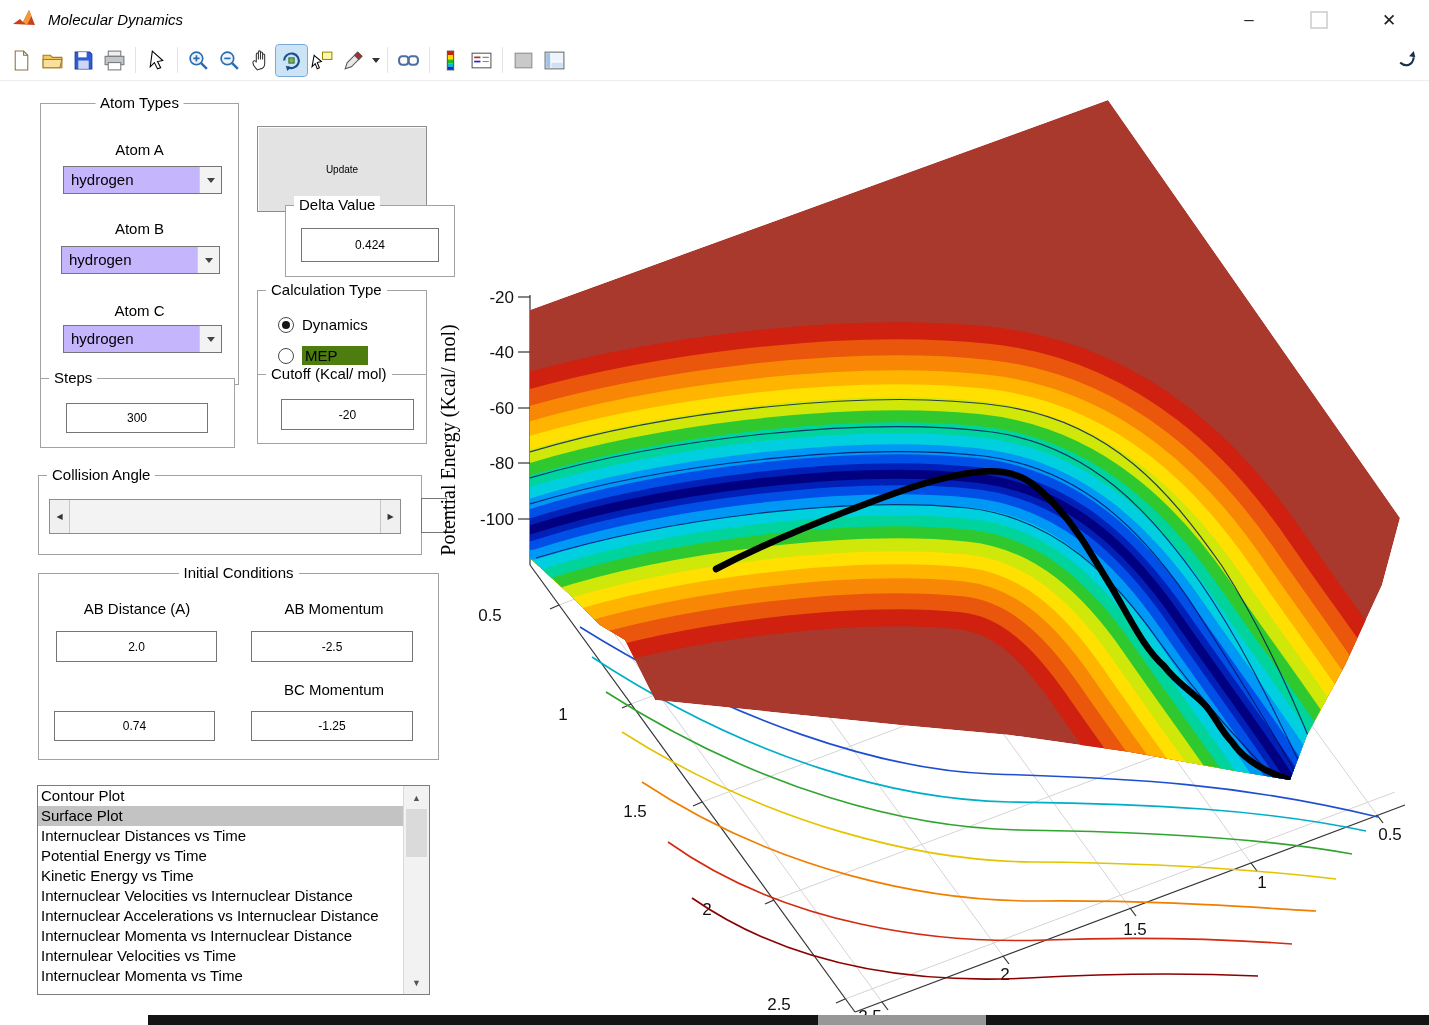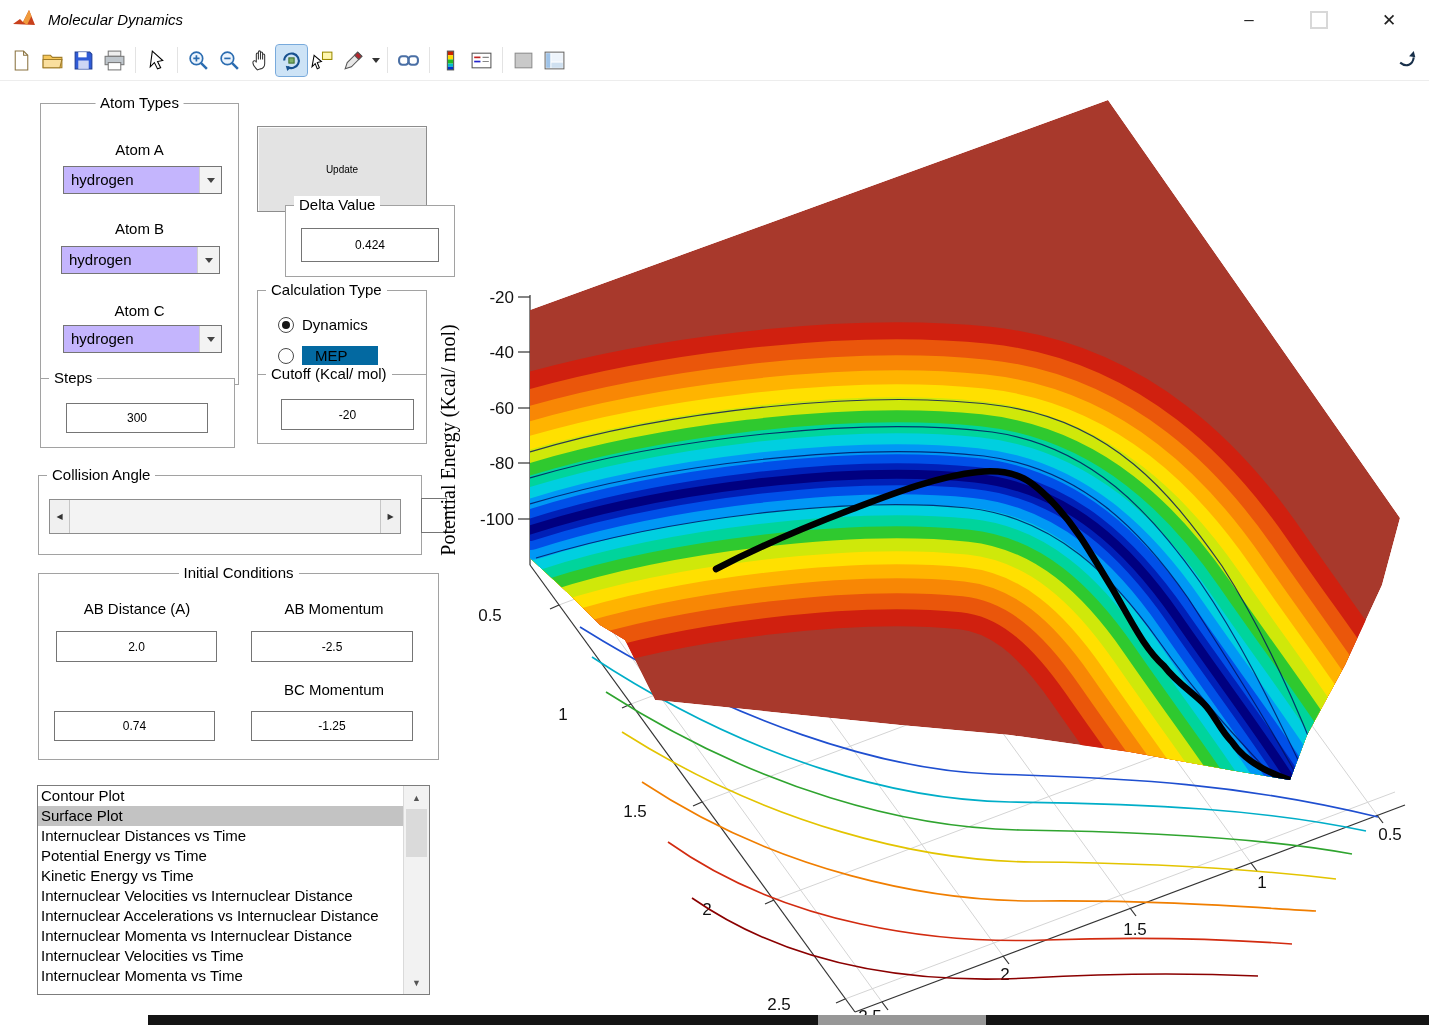--- a/index.html
+++ b/index.html
@@ -38,21 +38,21 @@
   .dd{position:absolute;background:#c4b5fd;border:1px solid #757575;display:flex;box-sizing:border-box;}
   .dd-val{flex:1;font-size:15px;padding:4px 0 0 7px;overflow:hidden;white-space:nowrap;}
   .dd-btn{width:21px;border-left:1px solid #cfcfcf;background:#f3f3f3;display:flex;align-items:center;justify-content:center;}
   .chev{width:0;height:0;border-left:4px solid transparent;border-right:4px solid transparent;border-top:5px solid #444;}
   #update-btn{position:absolute;left:257px;top:106px;width:168px;height:84px;background:#e3e3e3;
               border:1px solid #8d8d8d;font-size:10px;display:flex;align-items:center;justify-content:center;
               box-shadow:inset 1px 1px 0 #fafafa;margin-top:20px;}
   .radio-row{position:absolute;display:flex;align-items:center;gap:8px;font-size:15px;}
   .radio{width:16px;height:16px;border:1px solid #4a4a4a;border-radius:50%;background:#fff;box-sizing:border-box;position:relative;flex:0 0 auto;}
   .radio.sel::after{content:"";position:absolute;inset:3px;border-radius:50%;background:#151515;}
-  .hl{background:#0369a1;padding:1px 30px 1px 13px;}
+  .hl{background:#4d7c0f;padding:1px 30px 1px 3px;}
 
   .slider{position:absolute;display:flex;border:1px solid #8d8d8d;background:#f2f2f2;box-sizing:border-box;}
   .sl-btn{width:19px;display:flex;align-items:center;justify-content:center;font-size:8px;color:#333;background:#f0f0f0;}
   .sl-btn.l{border-right:1px solid #c6c6c6;}
   .sl-btn.r{border-left:1px solid #c6c6c6;}
   .sl-track{flex:1;background:#f3f3f3;}
 
   
   #listbox{position:absolute;left:37px;top:785px;width:393px;height:210px;border:1px solid #7c7c7c;
            background:#fff;overflow:hidden;box-sizing:border-box;}
@@ -290,21 +290,21 @@
 
 <div id="listbox">
   <div class="li">Contour Plot</div>
   <div class="li sel">Surface Plot</div>
   <div class="li">Internuclear Distances vs Time</div>
   <div class="li">Potential Energy vs Time</div>
   <div class="li">Kinetic Energy vs Time</div>
   <div class="li">Internuclear Velocities vs Internuclear Distance</div>
   <div class="li">Internuclear Accelerations vs Internuclear Distance</div>
   <div class="li">Internuclear Momenta vs Internuclear Distance</div>
-  <div class="li">Internuclear Velocities vs Time</div>
+  <div class="li">Internulear Velocities vs Time</div>
   <div class="li">Internuclear Momenta vs Time</div>
   <div class="sbar">
     <div class="sb-btn up">▲</div>
     <div class="sb-thumb"></div>
     <div class="sb-btn down">▼</div>
   </div>
 </div>
 
 <svg id="plot" viewBox="0 0 999 945">
   <defs>

